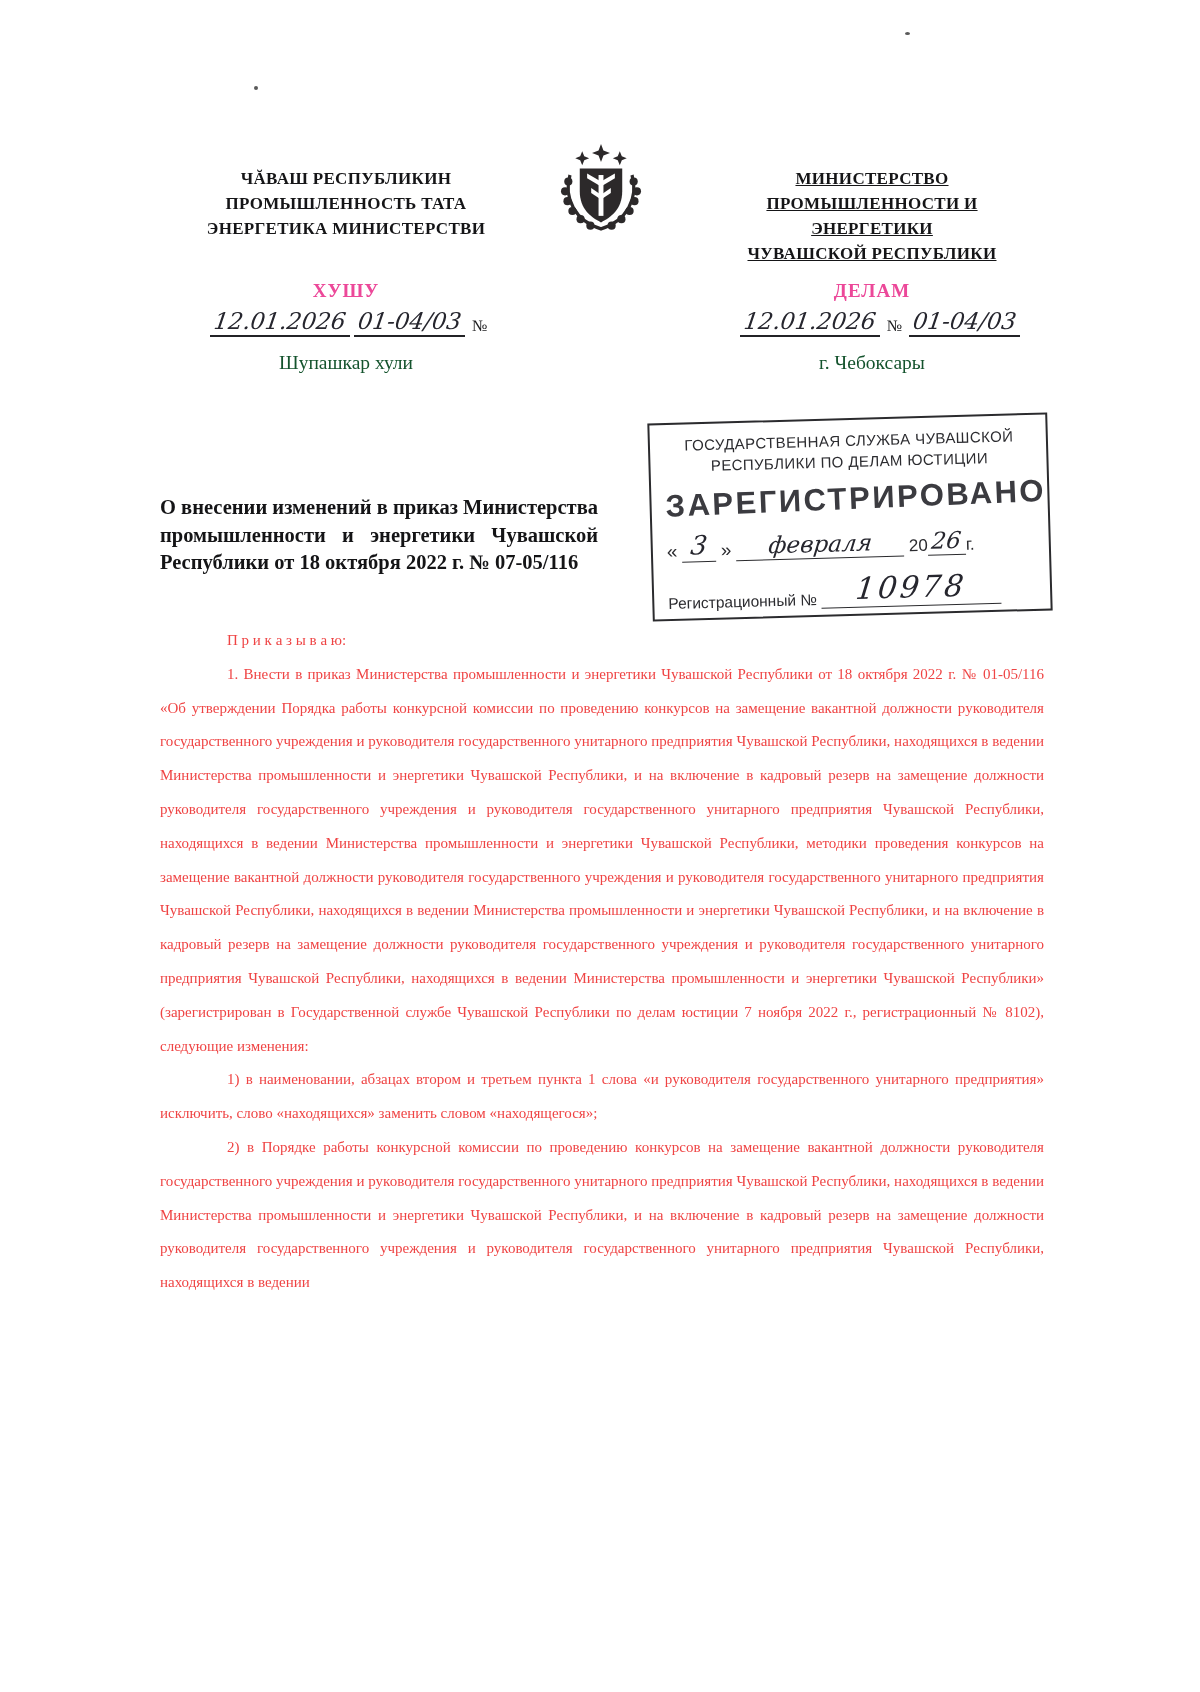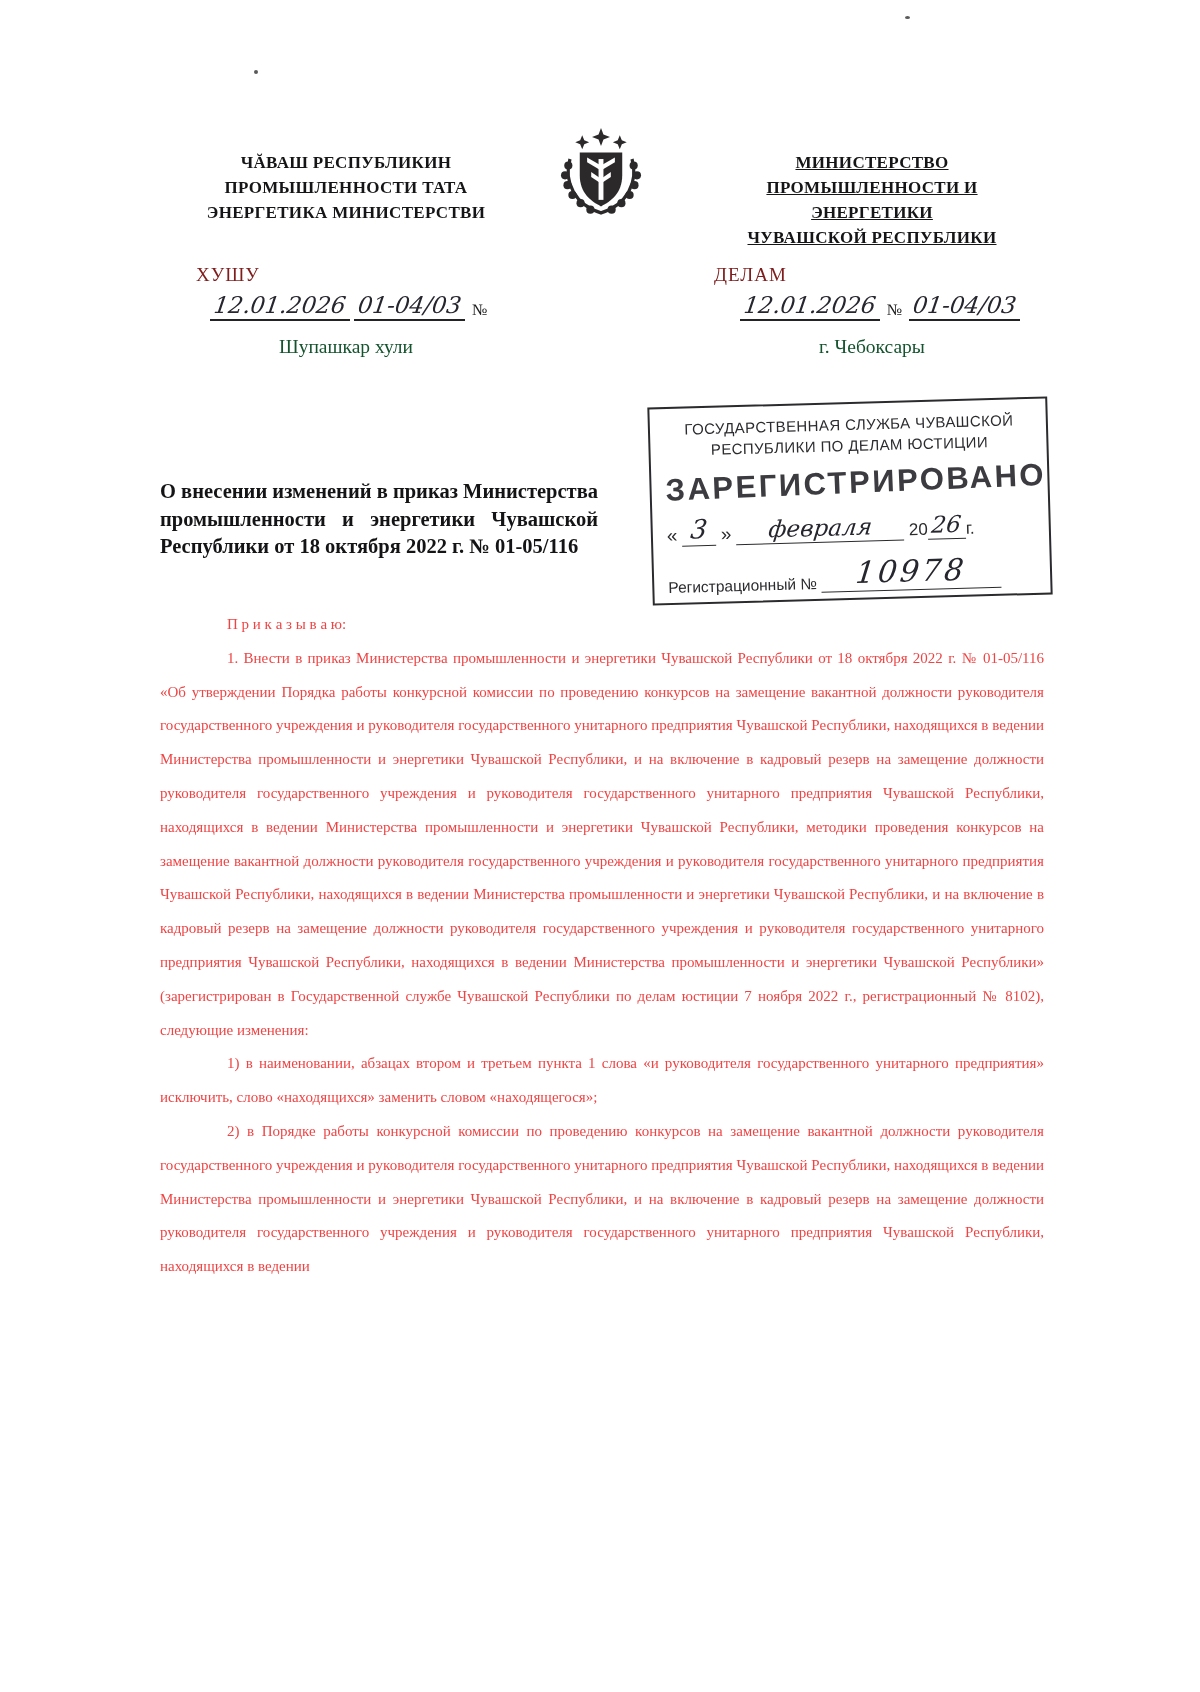--- a/index.html
+++ b/index.html
@@ -1,33 +1,33 @@
 <!DOCTYPE html>
 <html><head>
 <meta charset="utf-8">
 <style>
   * { margin:0; padding:0; box-sizing:border-box; }
   html,body { background:#ffffff; }
   .page {
-    position:relative; width:1200px; height:1452px; margin:0 auto;
+    position:relative; width:1200px; height:1452px; margin:16px auto;
     background:#ffffff; overflow:hidden;
     font-family:"Liberation Serif", serif; color:#1b1b1d;
   }
   
   .org {
     position:absolute; text-align:center; font-weight:bold;
     font-size:17px; line-height:25px; letter-spacing:.3px; color:#151517;
   }
   .org-left  { left:196px; top:150px; width:300px; }
   .org-right { left:714px; top:150px; width:316px;text-decoration:underline; }
   .emblem { position:absolute; left:552px; top:124px; width:98px; height:106px; }
 
   .type-label {
-    position:absolute; text-align:left; font-weight:normal;
-    font-size:19px; letter-spacing:1px; color:#7f1d1d;
+    position:absolute; text-align:center; font-weight:bold;
+    font-size:19px; letter-spacing:1px; color:#ec4899;
   }
   .type-left  { left:196px; top:264px; width:300px; }
   .type-right { left:714px; top:264px; width:316px; }
 
   .handline { position:absolute; top:292px; height:38px; white-space:nowrap; }
   .handline-left  { left:210px; width:320px; }
   .handline-right { left:740px; width:320px; }
   .blank {
     display:inline-block; border-bottom:2px solid #232326;
     text-align:center; vertical-align:bottom; padding:0 4px 1px 4px;
@@ -92,21 +92,21 @@
 </head>
 <body>
 
 <div class="page">
 
   <span class="artifact artifact-1"></span>
   <span class="artifact artifact-2"></span>
 
   <div class="org org-left">
     <div>ЧĂВАШ РЕСПУБЛИКИН</div>
-    <div>ПРОМЫШЛЕННОСТИ ТАТА</div>
+    <div>ПРОМЫШЛЕННОСТЬ ТАТА</div>
     <div>ЭНЕРГЕТИКА МИНИСТЕРСТВИ</div>
   </div>
 
   <div class="emblem">
     <svg viewBox="0 0 120 120" width="98" height="106" aria-hidden="true">
       <path d="M22,38 C14,66 28,94 60,104 C92,94 106,66 98,38" fill="none" stroke="#2c292a" stroke-width="4"></path>
       <g fill="#2c292a">
         <circle cx="20" cy="46" r="5"></circle>
           <circle cx="16" cy="58" r="5"></circle>
           <circle cx="19" cy="70" r="5"></circle>
@@ -173,21 +173,21 @@
       <span class="q">»</span>
       <span class="blank month-blank"><span class="hand hand-month">февраля</span></span>
       <span>20</span><span class="blank year-blank"><span class="hand hand-year">26</span></span><span>г.</span>
     </div>
     <div class="stamp-reg">
       <span>Регистрационный №</span>
       <span class="blank regno-blank"><span class="hand hand-regno">10978</span></span>
     </div>
   </div>
 
-  <div class="subject">О внесении изменений в приказ Министерства промышленности и энергетики Чувашской Республики от 18 октября 2022 г. № 01-05/116</div>
+  <div class="subject">О внесении изменений в приказ Министерства промышленности и энергетики Чувашской Республики от 18 октября 2022 г. № 07-05/116</div>
 
   <div class="doc-body">
     <p>П р и к а з ы в а ю:</p>
     <p>1. Внести в приказ Министерства промышленности и энергетики Чувашской Республики от 18 октября 2022 г. № 01-05/116 «Об утверждении Порядка работы конкурсной комиссии по проведению конкурсов на замещение вакантной должности руководителя государственного учреждения и руководителя государственного унитарного предприятия Чувашской Республики, находящихся в ведении Министерства промышленности и энергетики Чувашской Республики, и на включение в кадровый резерв на замещение должности руководителя государственного учреждения и руководителя государственного унитарного предприятия Чувашской Республики, находящихся в ведении Министерства промышленности и энергетики Чувашской Республики, методики проведения конкурсов на замещение вакантной должности руководителя государственного учреждения и руководителя государственного унитарного предприятия Чувашской Республики, находящихся в ведении Министерства промышленности и энергетики Чувашской Республики, и на включение в кадровый резерв на замещение должности руководителя государственного учреждения и руководителя государственного унитарного предприятия Чувашской Республики, находящихся в ведении Министерства промышленности и энергетики Чувашской Республики» (зарегистрирован в Государственной службе Чувашской Республики по делам юстиции 7 ноября 2022 г., регистрационный № 8102), следующие изменения:</p>
     <p>1) в наименовании, абзацах втором и третьем пункта 1 слова «и руководителя государственного унитарного предприятия» исключить, слово «находящихся» заменить словом «находящегося»;</p>
     <p>2) в Порядке работы конкурсной комиссии по проведению конкурсов на замещение вакантной должности руководителя государственного учреждения и руководителя государственного унитарного предприятия Чувашской Республики, находящихся в ведении Министерства промышленности и энергетики Чувашской Республики, и на включение в кадровый резерв на замещение должности руководителя государственного учреждения и руководителя государственного унитарного предприятия Чувашской Республики, находящихся в ведении</p>
   </div>
 
 </div>
 

